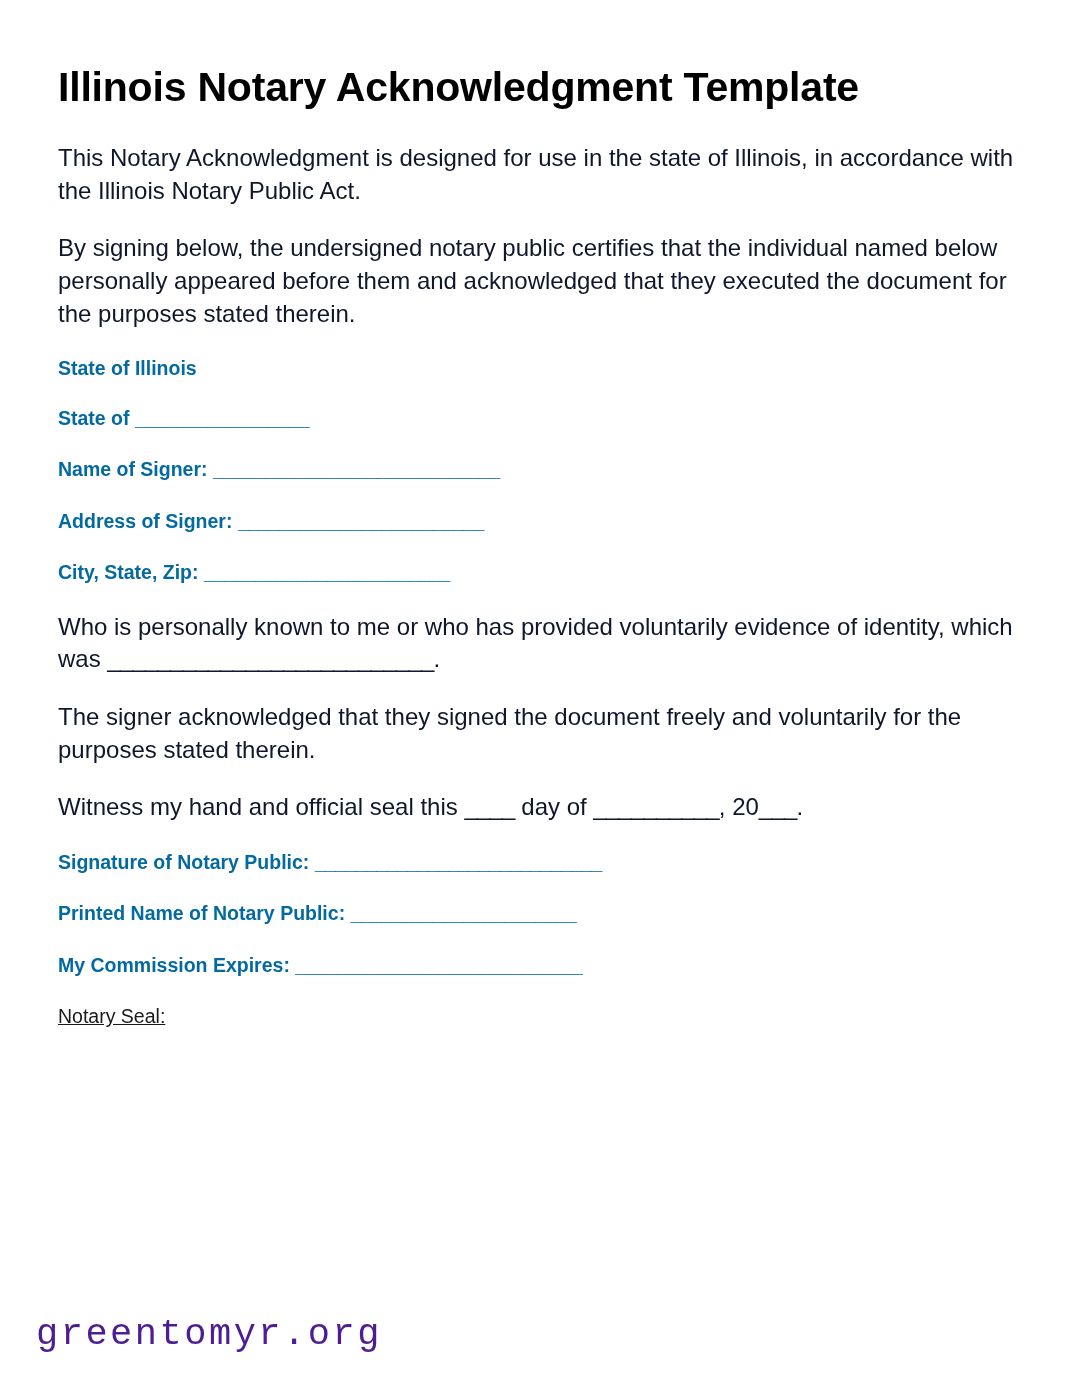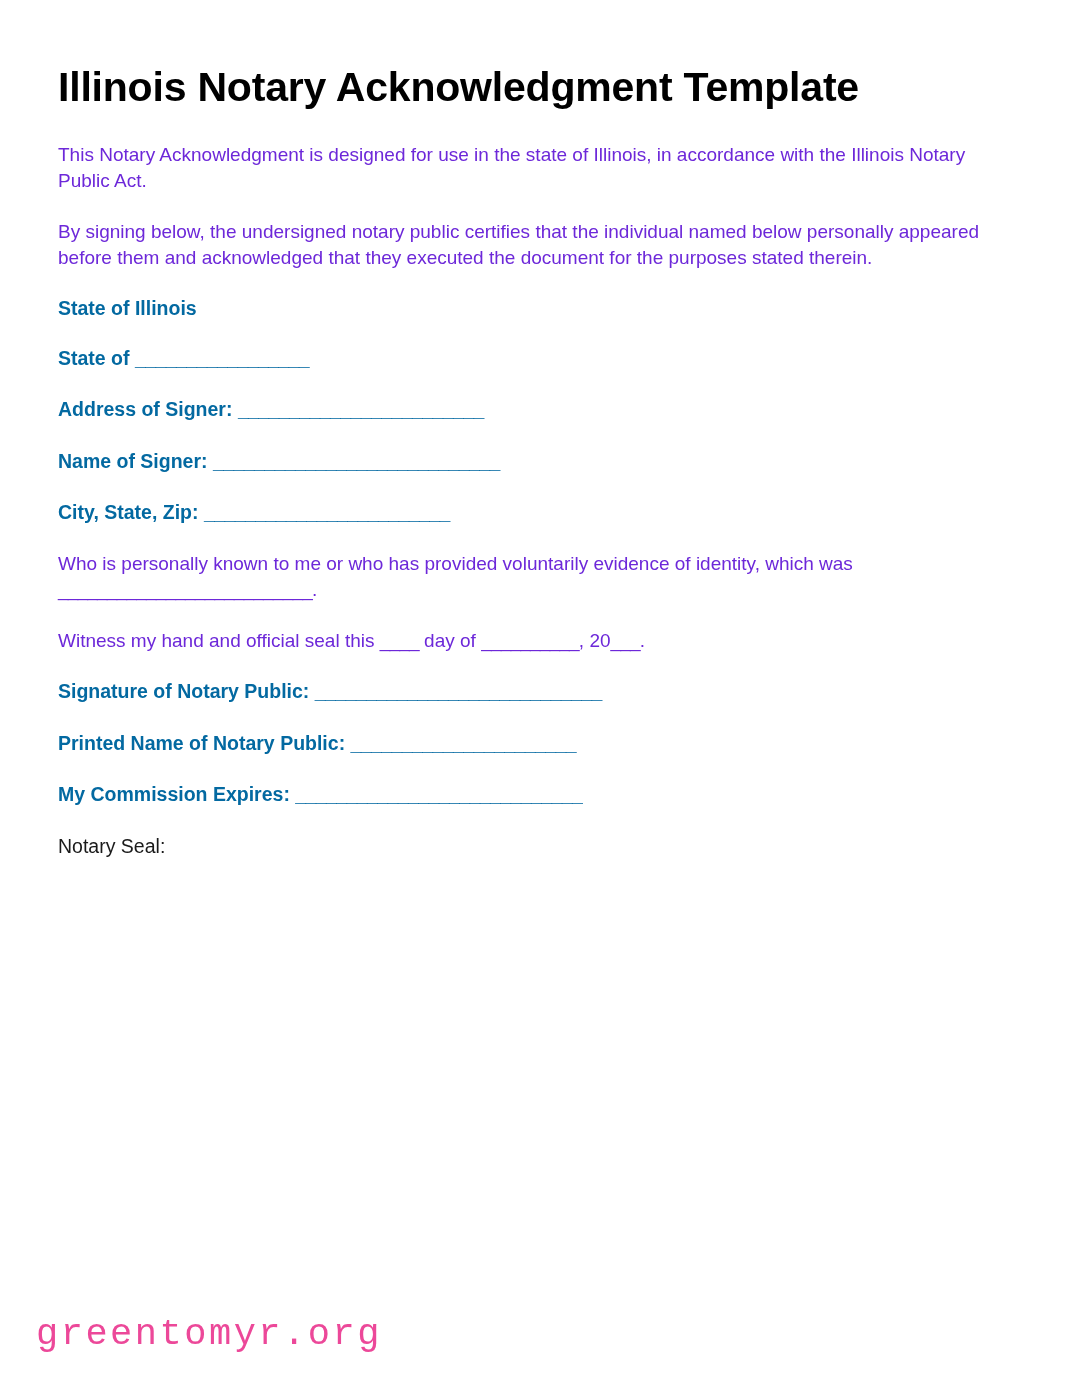--- a/index.html
+++ b/index.html
@@ -36,24 +36,24 @@
     font-size: 41px;
     font-weight: bold;
     line-height: 1.22;
     letter-spacing: -0.2px;
     color: #000000;
     margin: 0 0 30px 0;
     max-width: 820px;
   }
 
   .para {
-    font-size: 19px;
+    font-size: 24px;
     line-height: 1.36;
     margin: 0 0 25px 0;
-    color: #6d28d9;
+    color: #0f172a;
   }
 
   .field-line {
     font-size: 19.5px;
     font-weight: bold;
     line-height: 1.36;
     margin: 0 0 25px 0;
     color: #0369a1;
   }
 
@@ -70,30 +70,31 @@
 
   .tight {
     margin-bottom: 23px;
   }
 
   .seal-line {
     font-size: 19.5px;
     line-height: 1.36;
     margin: 0;
     color: #1a1a1a;
+    text-decoration: underline;
   }
 
   .watermark {
     position: absolute;
     left: 36px;
     top: 1313px;
     font-family: "Liberation Mono", "DejaVu Sans Mono", monospace;
     font-size: 37px;
     letter-spacing: 2.5px;
-    color: #ec4899;
+    color: #4c1d95;
     white-space: nowrap;
   }
 </style>
 </head>
 <body>
 
 <div class="page">
 
   <div class="content">
 
@@ -106,35 +107,36 @@
     <p class="field-line tight">
       <span>State of Illinois</span>
     </p>
 
     <p class="field-line">
       <span>State of </span><span class="blank">_________________</span>
     </p>
 
 
     <p class="field-line">
-      <span>Address of Signer: </span><span class="blank">________________________</span>
+      <span>Name of Signer: </span><span class="blank">____________________________</span>
     </p>
 
     <p class="field-line">
-      <span>Name of Signer: </span><span class="blank">____________________________</span>
+      <span>Address of Signer: </span><span class="blank">________________________</span>
     </p>
 
     <p class="field-line">
       <span>City, State, Zip: </span><span class="blank">________________________</span>
     </p>
 
     <p class="para">
       <span>Who is personally known to me or who has provided voluntarily evidence of identity, which was </span><span class="blank">__________________________</span><span>.</span>
     </p>
 
+    <p class="para">The signer acknowledged that they signed the document freely and voluntarily for the purposes stated therein.</p>
 
     <p class="para">
       <span>Witness my hand and official seal this </span><span class="blank">____</span><span> day of </span><span class="blank">__________</span><span>, 20</span><span class="blank">___</span><span>.</span>
     </p>
 
     <p class="field-line">
       <span>Signature of Notary Public: </span><span class="blank">____________________________</span>
     </p>
 
     <p class="field-line">

